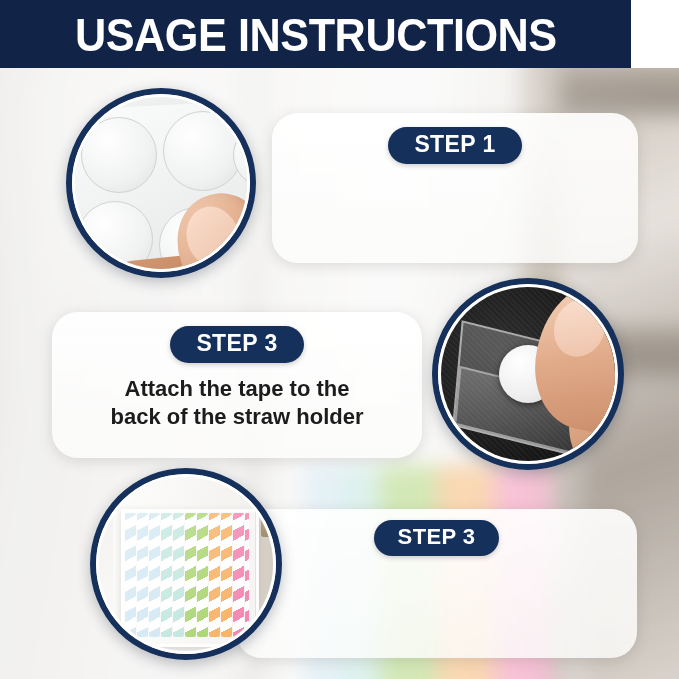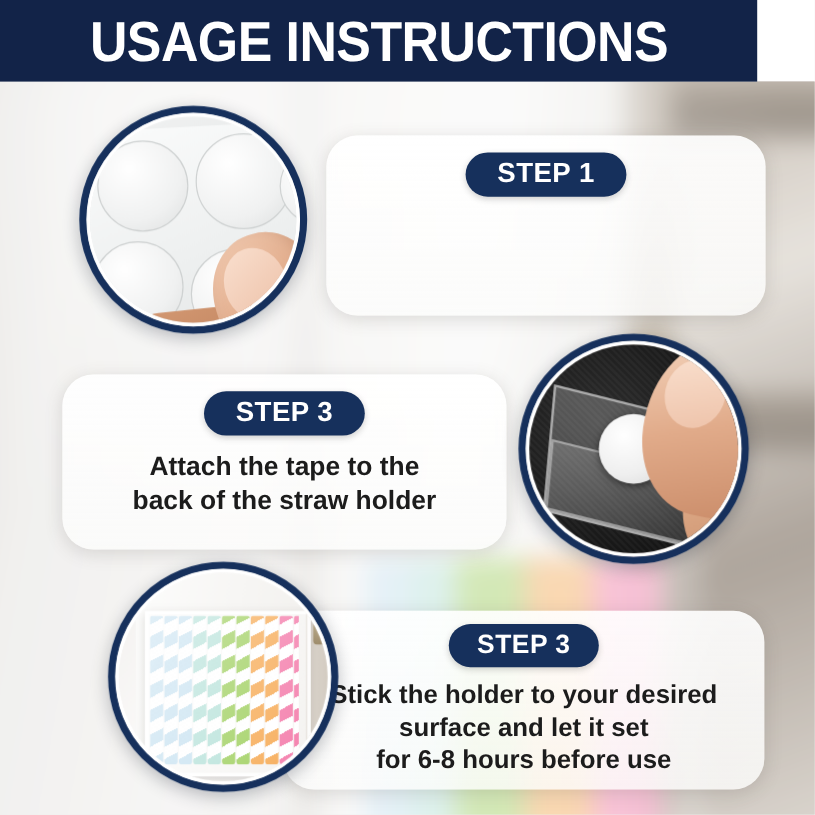--- a/index.html
+++ b/index.html
@@ -307,18 +307,15 @@
           <div class="p3-straw s-pink" style="left:108px;"></div>
           <div class="p3-straw s-pink" style="left:120px;"></div>
         </div>
         <div class="p3-holder"></div>
       </div>
     </div>
   </div>
 
   <div class="panel" id="panel3">
     <div class="pill">STEP 3</div>
-    <div class="body-text">Stick the holder to your desired
-surface and let it set
-for 6-8 hours before use</div>
   </div>
 
 </div>
 
 </body></html>

